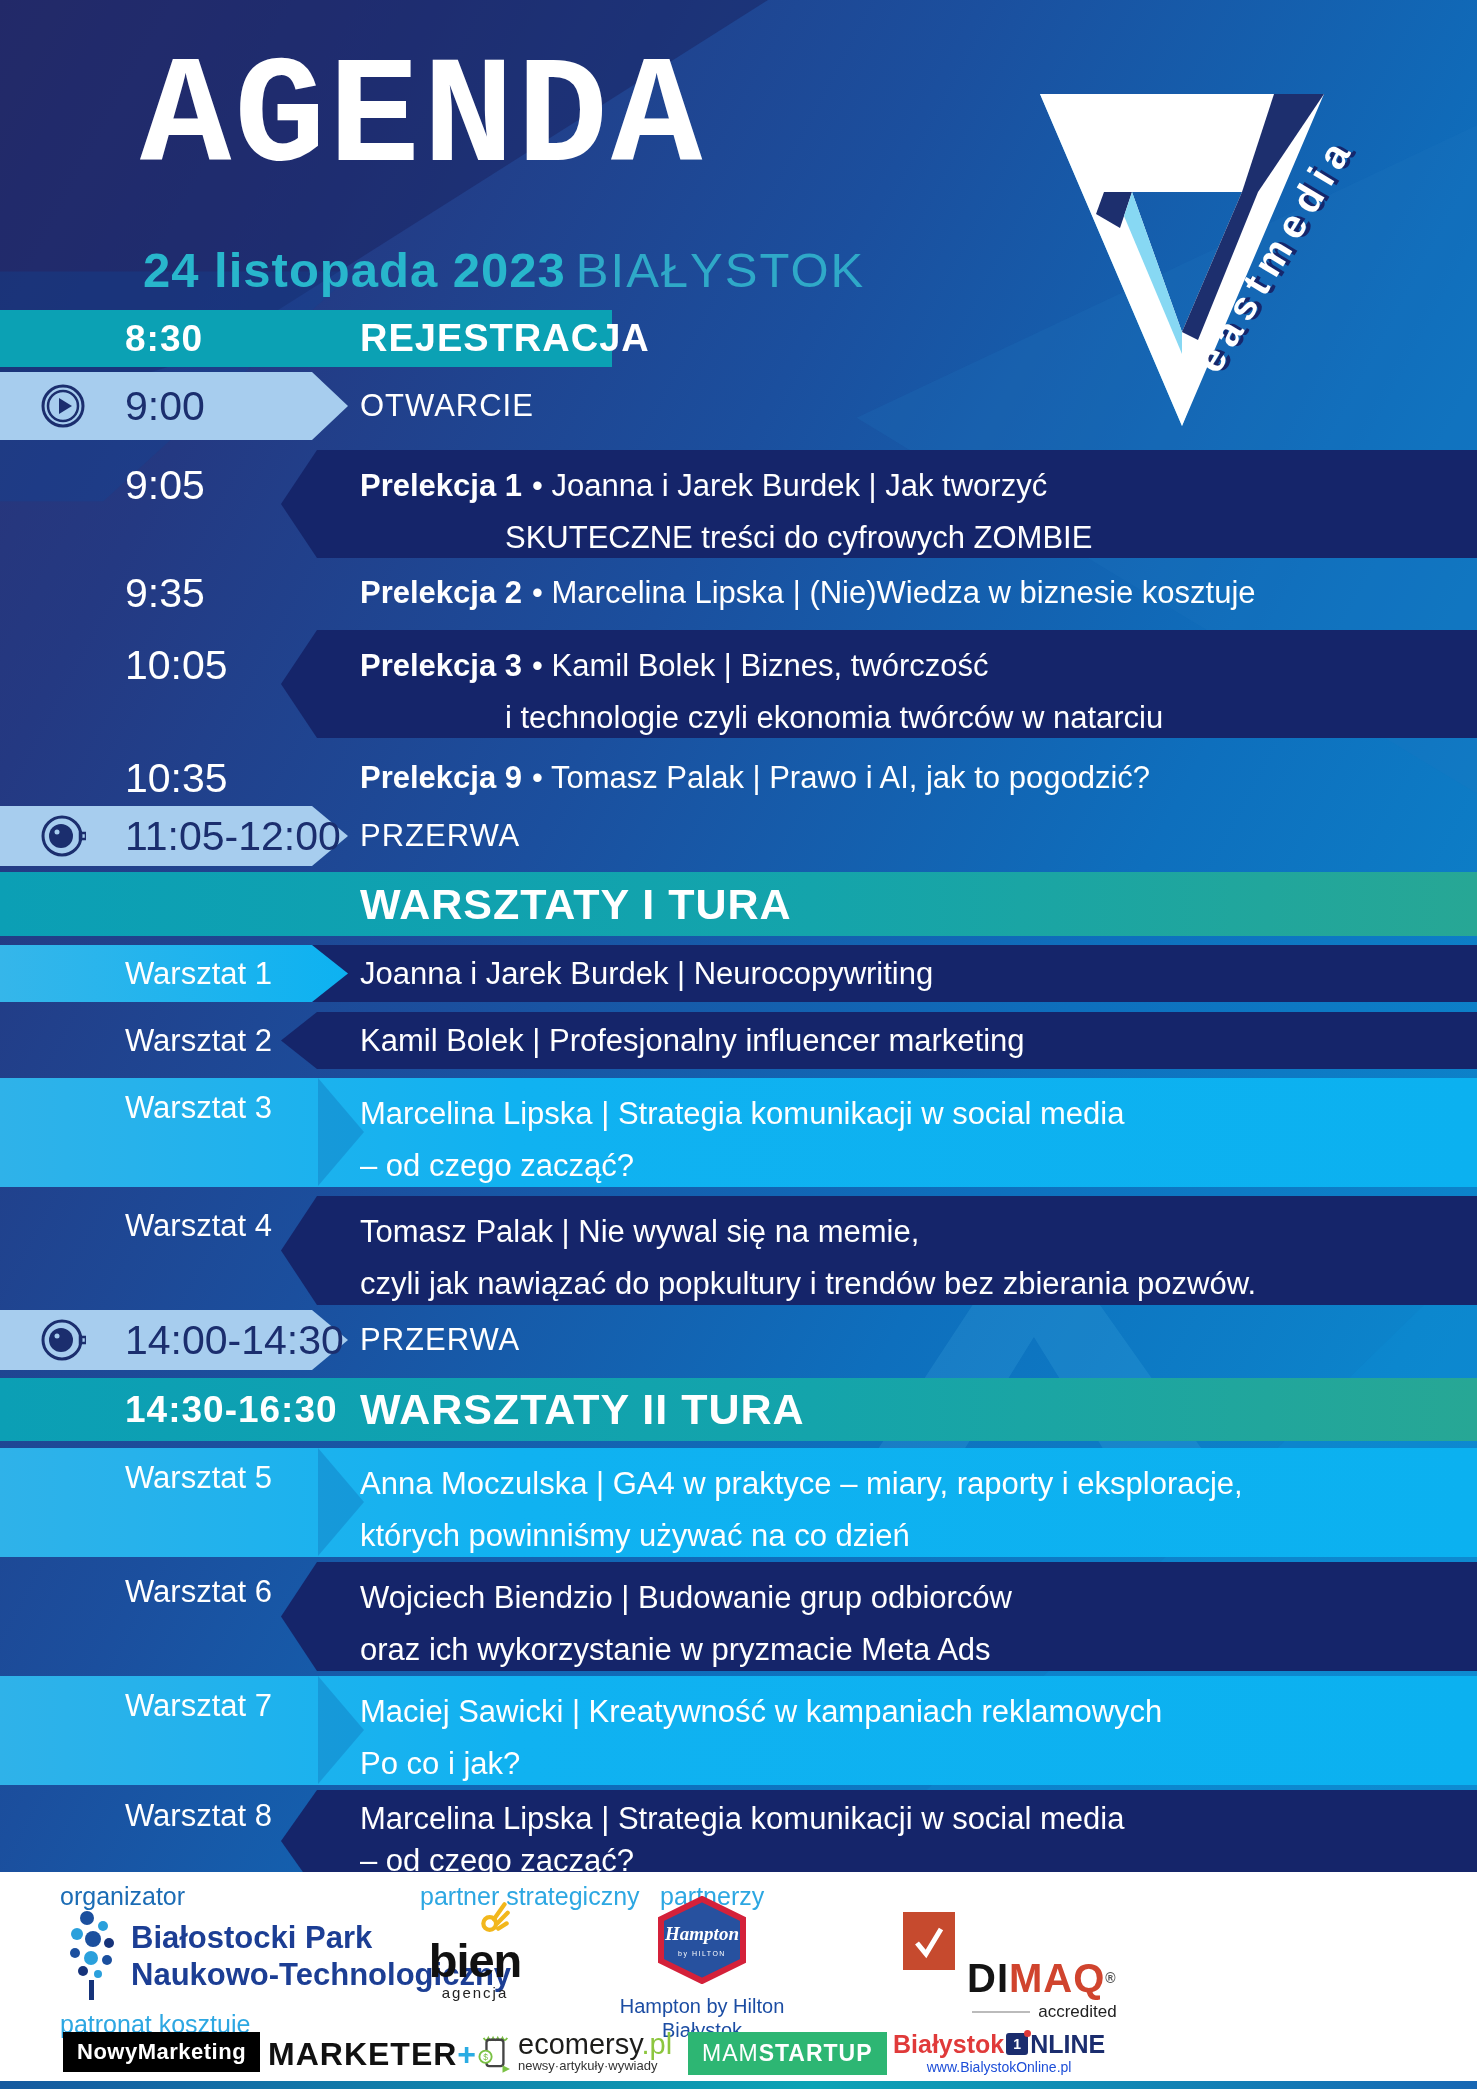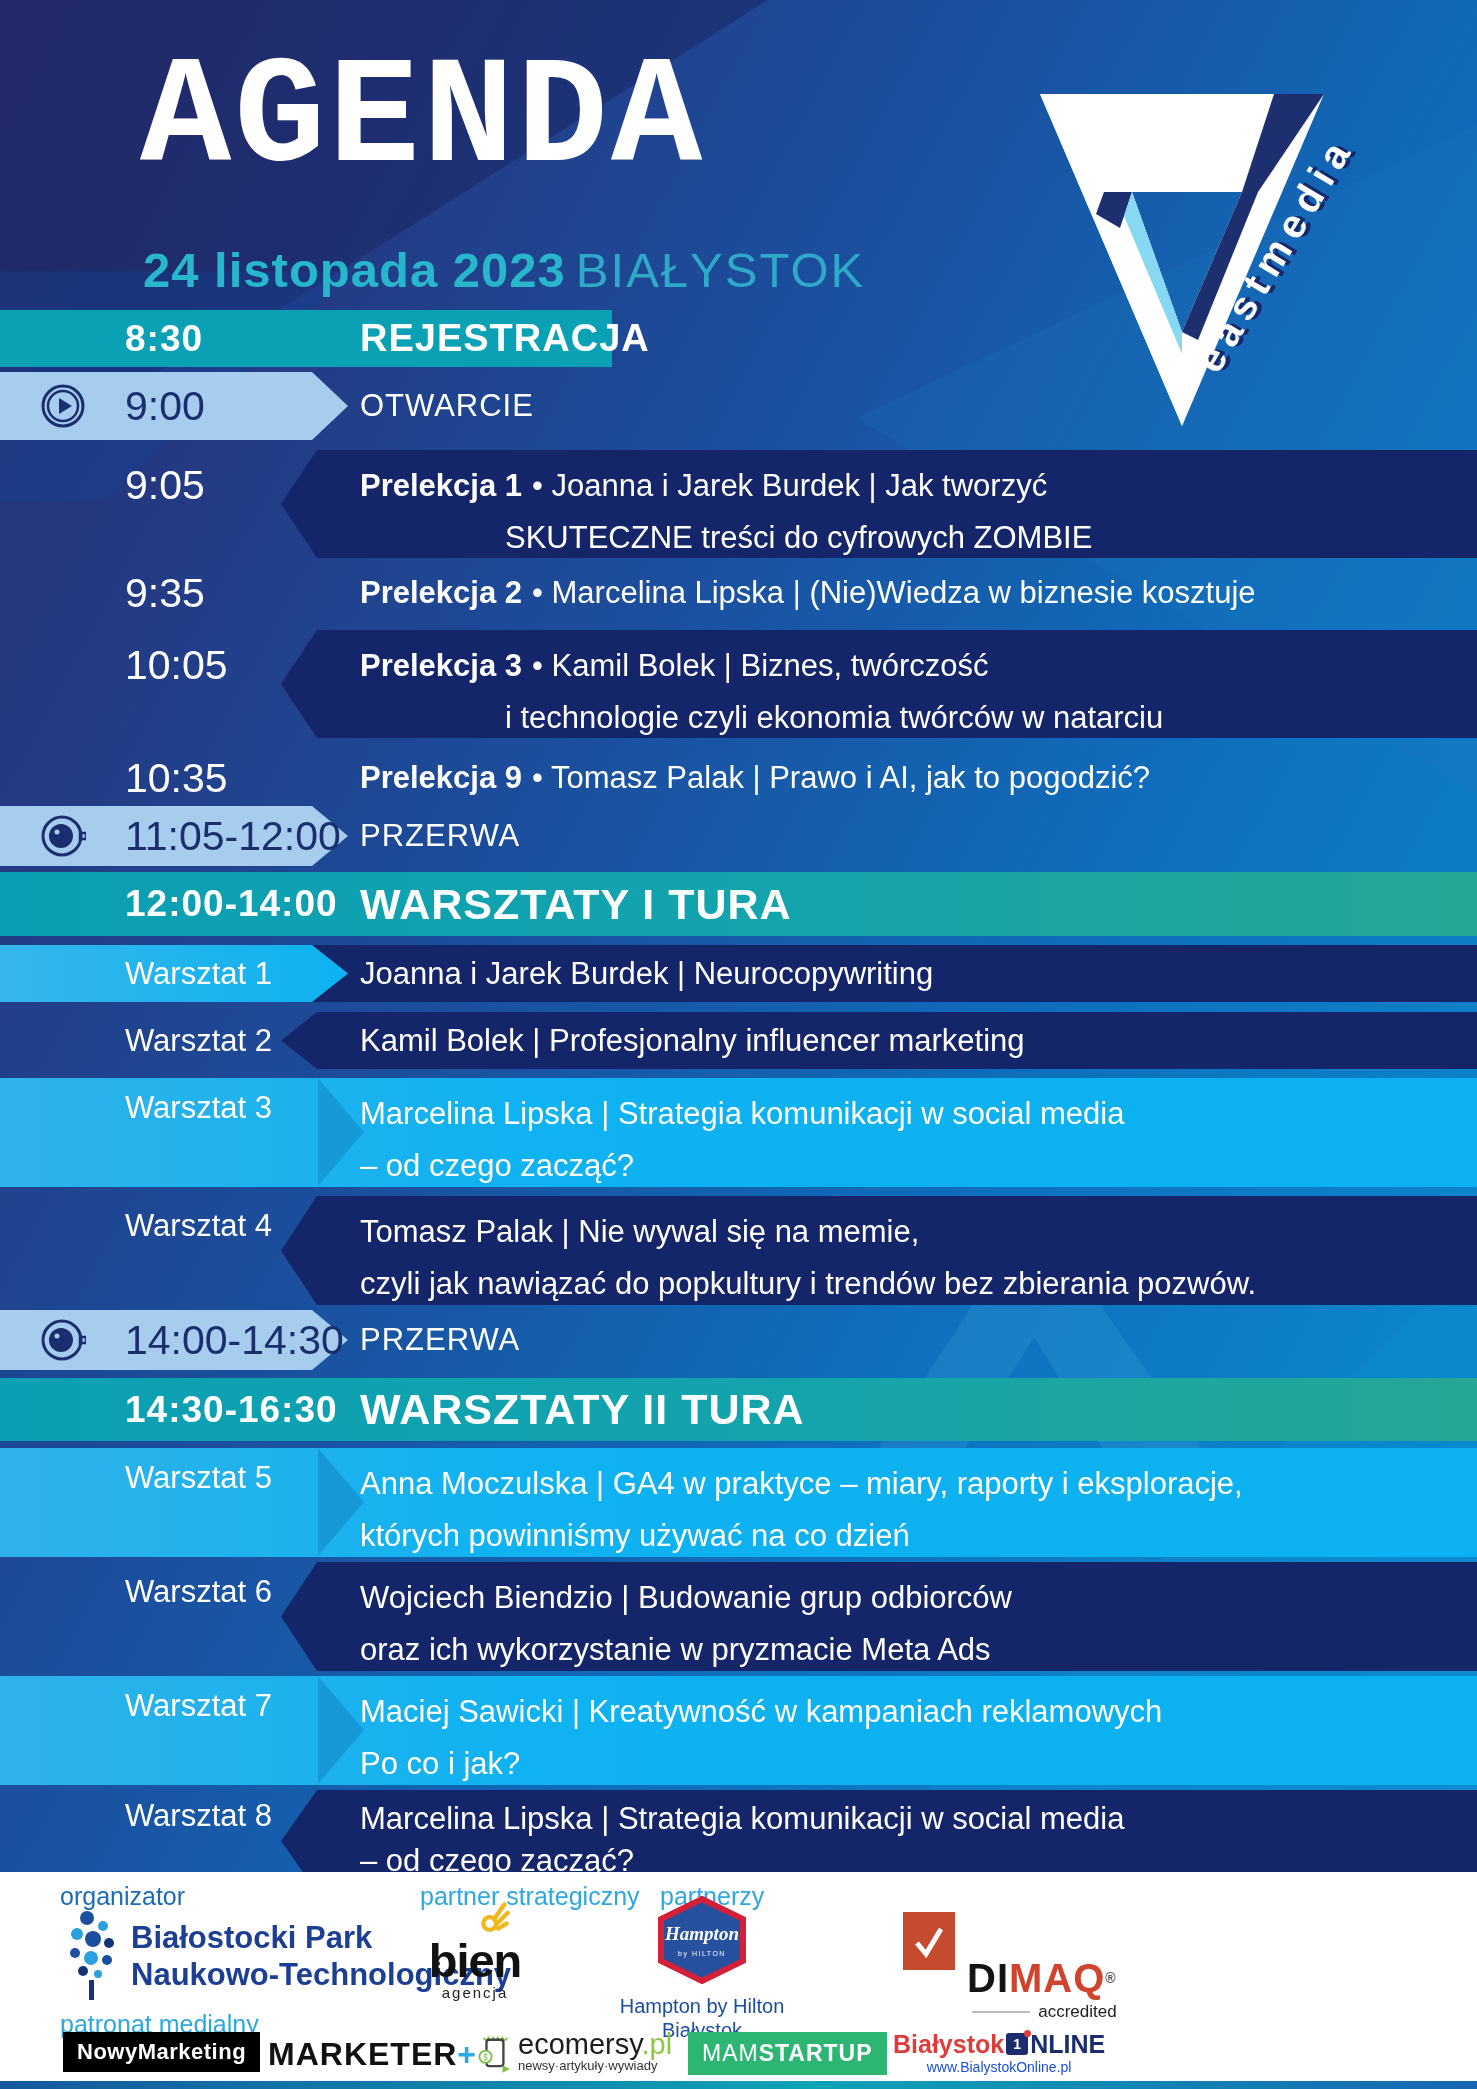--- a/index.html
+++ b/index.html
@@ -189,21 +189,20 @@
       <circle cx="21" cy="23" r="12" fill="#1b2e6e"></circle>
       <circle cx="17" cy="19" r="2.5" fill="#a7cdee"></circle>
       <rect x="40" y="20" width="6" height="6" fill="none" stroke="#1b2e6e" stroke-width="2.5"></rect>
     </svg>
     <div class="t time-navy">11:05-12:00</div>
     <div class="c plain-title">PRZERWA</div>
   </div>
 
   <div class="row" style="top:872px;height:64px">
     <div class="bar bar-teal-full"></div>
-    <div class="t time-bold">12:00-14:00</div>
     <div class="c section-title">WARSZTATY I TURA</div>
   </div>
 
   <div class="row" style="top:945px;height:57px">
     <div class="bar bar-navy-rect"></div>
     <div class="bar bar-cyan-label"></div>
     <div class="t wlabel">Warsztat 1</div>
     <div class="c content">
         <span>Joanna i Jarek Burdek | Neurocopywriting</span>
       </div>
@@ -347,21 +346,21 @@
         <div class="dimaq-word">
           <span class="dimaq-di">DI</span><span class="dimaq-maq">MAQ</span><span class="dimaq-reg">®</span>
         </div>
         <div class="dimaq-acc">
           <span class="line"></span>
           <span>accredited</span>
         </div>
       </div>
     </div>
 
-    <div class="flabel media-label">patronat medialny</div>
+    <div class="flabel media-label">patronat kosztuje</div>
 
     <div class="media-row">
       <div class="nowym">NowyMarketing</div>
       <div class="marketer">
         <span>MARKETER</span><span class="plus">+</span>
       </div>
       <div class="ecom">
         <svg width="32" height="42" viewBox="0 0 34 44">
           <path d="M6 7 q2.5 5 5 0 q2.5 5 5 0 q2.5 5 5 0 q2.5 5 5 0 q2.5 5 5 0" stroke="#7ac143" fill="none" stroke-width="2"></path>
           <rect x="9" y="9" width="18" height="28" rx="3" fill="none" stroke="#444" stroke-width="2.5"></rect>

